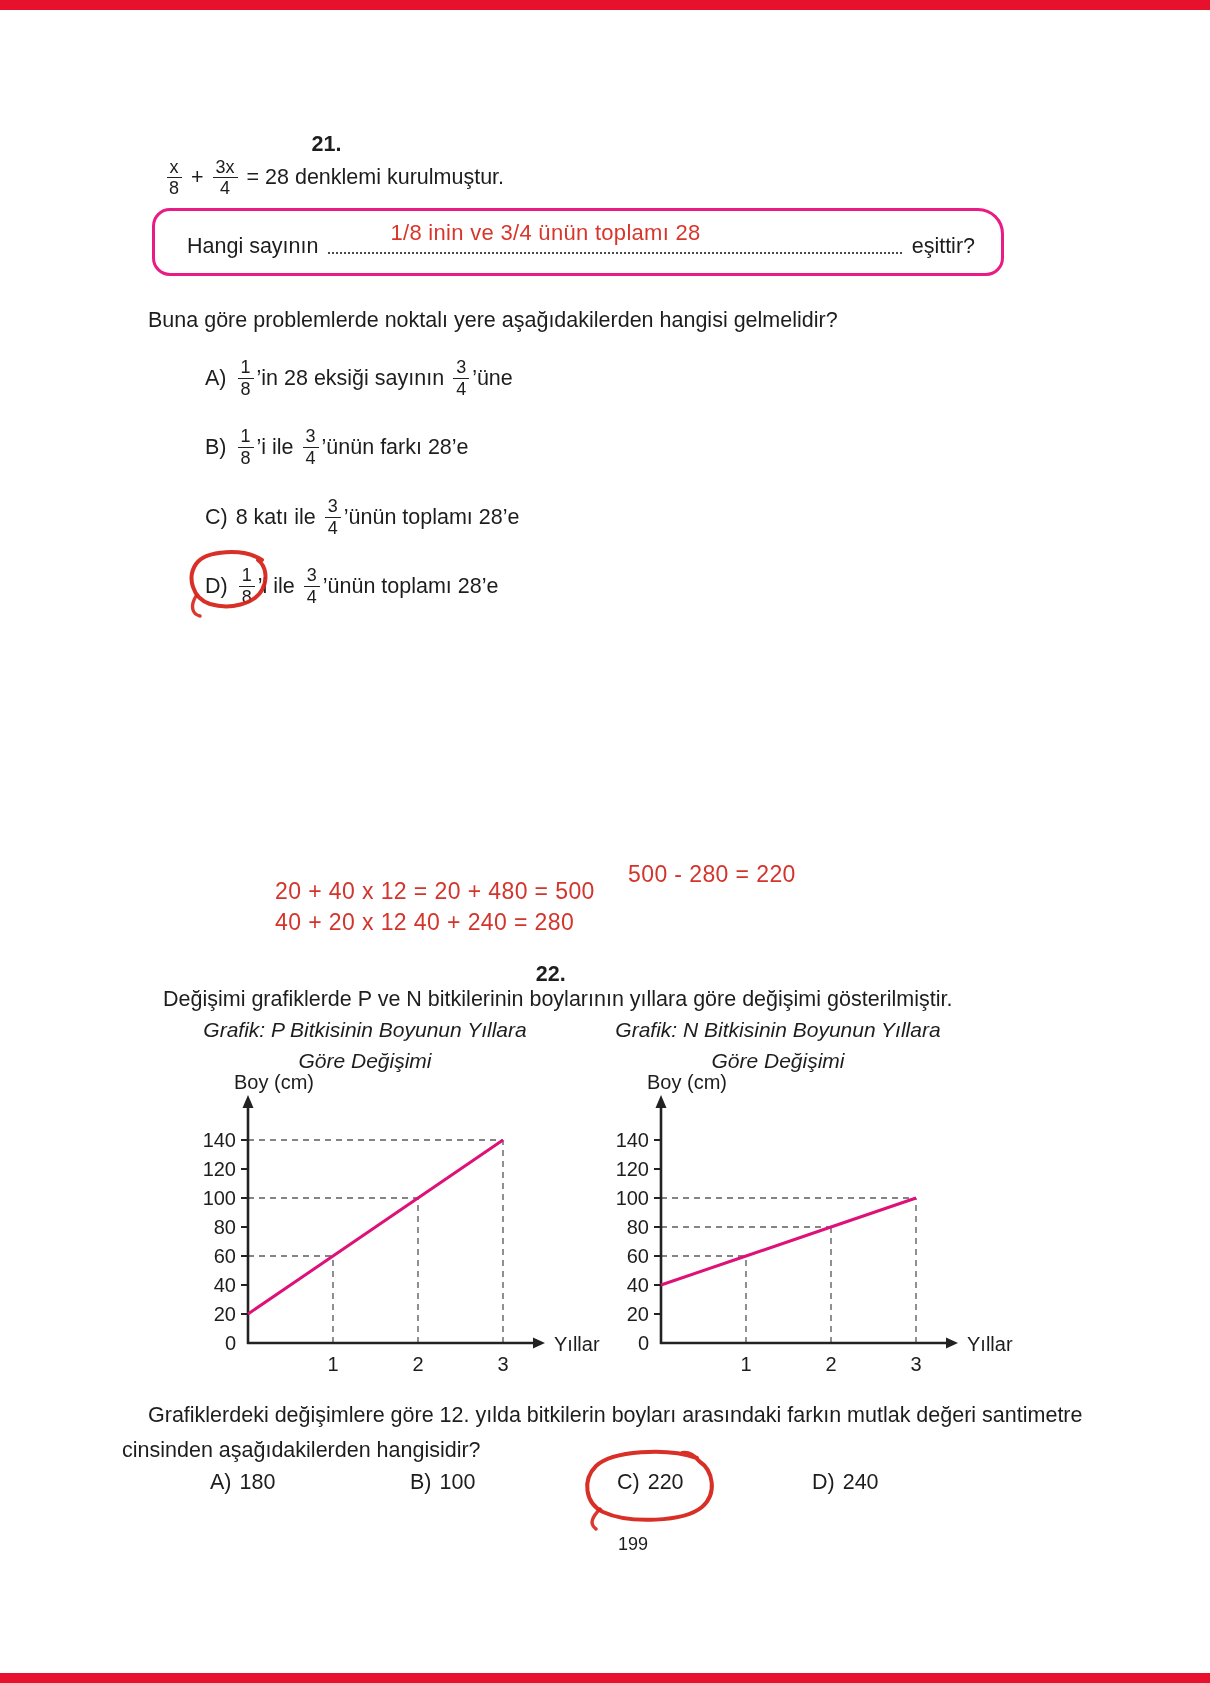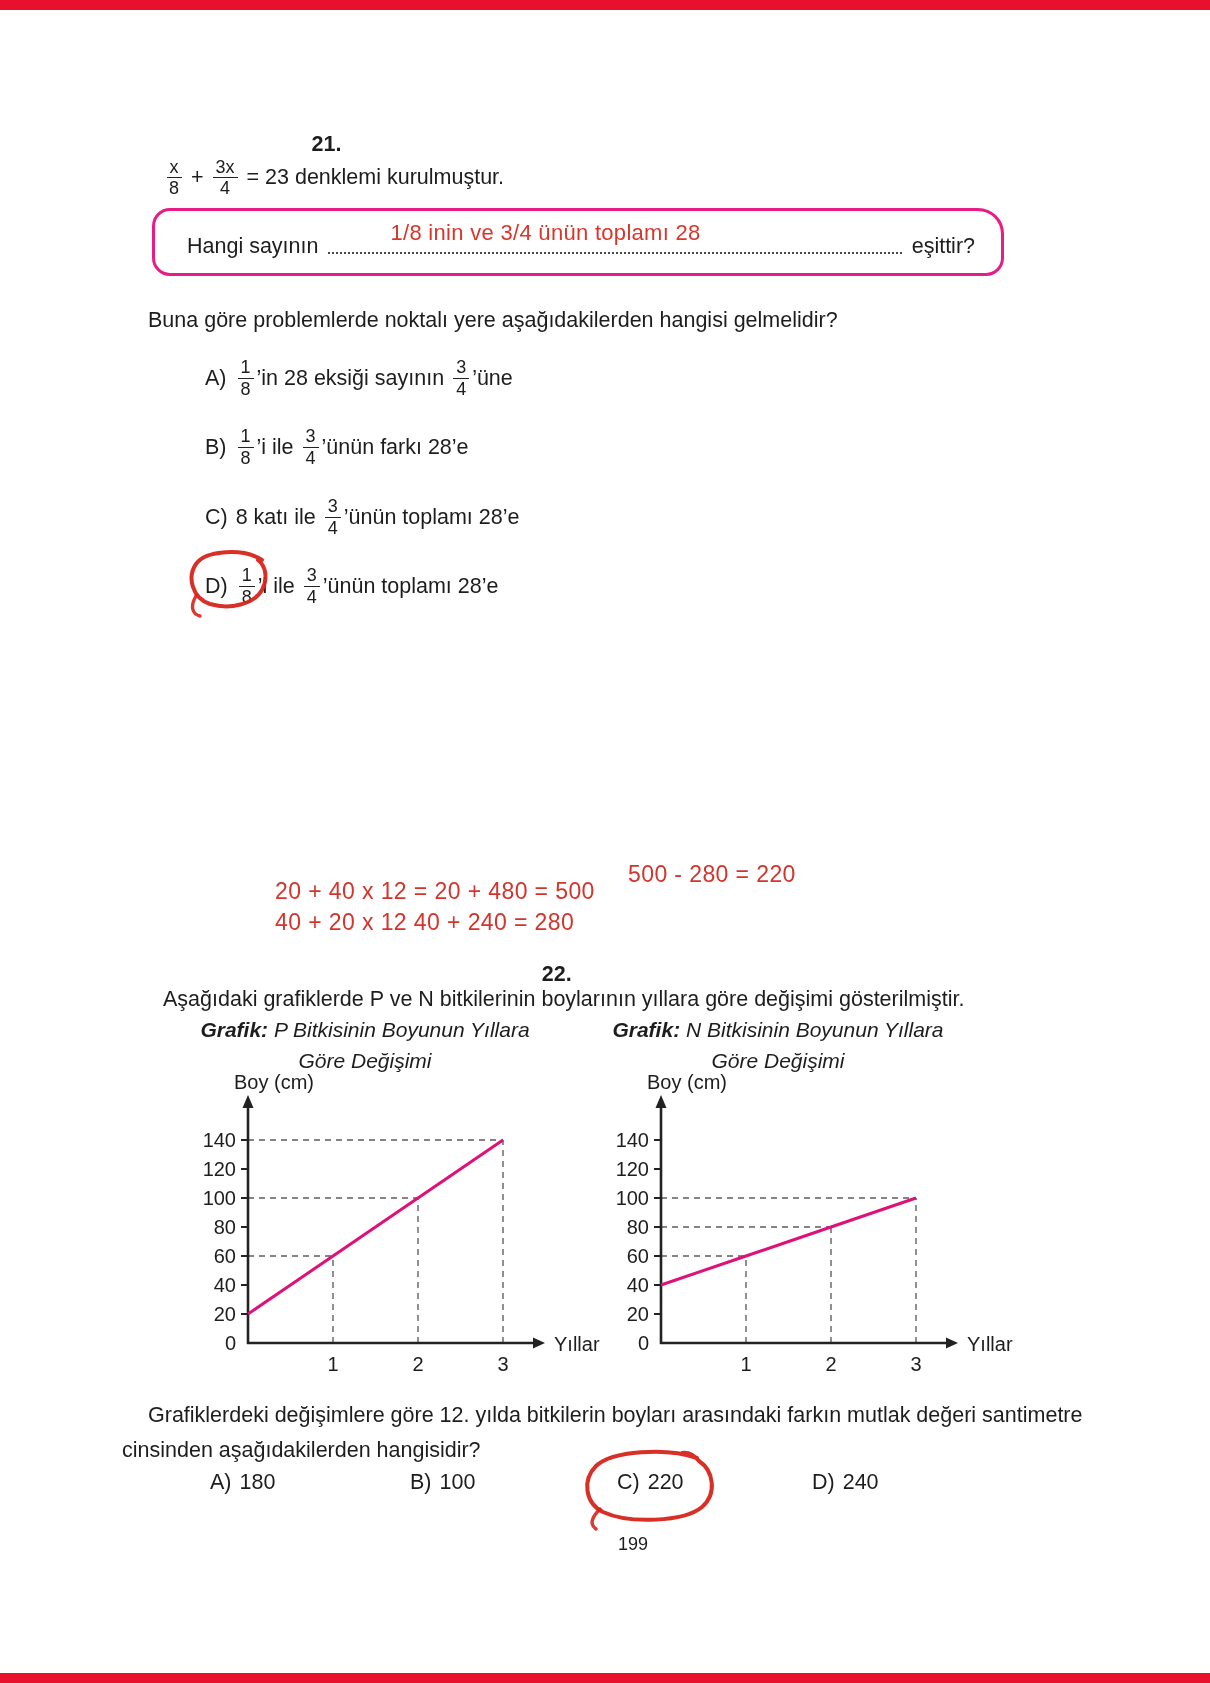--- a/index.html
+++ b/index.html
@@ -19,21 +19,21 @@
         border:3px solid #e81c84;border-radius:18px 26px 18px 18px;box-sizing:border-box;
         display:flex;align-items:flex-end;padding:20px 26px 14px 32px;font-size:21.5px;background:#fff;}
   .dotline{flex:1;border-bottom:2.5px dotted #4a4a4a;margin:0 10px 5px 10px;height:34px;position:relative;}
   .handwritten{position:absolute;left:62px;bottom:6px;color:#d9362b;font-size:22px;white-space:nowrap;
         letter-spacing:.3px;}
   .option{position:absolute;left:205px;display:flex;align-items:center;height:56px;font-size:21.5px;}
   .opt-label{margin-right:8px;}
   .calc{position:absolute;color:#d3342c;font-size:23px;white-space:nowrap;letter-spacing:.4px;}
   .gtitle{position:absolute;width:430px;text-align:center;font-style:italic;font-size:21px;
         line-height:31px;color:#1d1d1d;}
-  .gtitle b{font-weight:bold;text-align:center;}
+  .gtitle b{font-weight:normal;text-align:center;}
   .chart-svg{position:absolute;overflow:visible;}
   .q22question{position:absolute;left:122px;top:1398px;width:972px;font-size:21.5px;
         line-height:35px;text-indent:26px;}
   .opt22{position:absolute;top:1470px;font-size:21.5px;display:flex;}
   .opt22 .opt-label{margin-right:8px;}
   .pagenum{position:absolute;left:0;top:1534px;width:1210px;text-align:center;font-size:18px;padding-left:28px;}
   .overlay{position:absolute;left:0;top:0;pointer-events:none;}
 </style>
 </head>
 <body>
@@ -42,21 +42,21 @@
 
   <div class="redbar" style="top:0;"></div>
   <div class="redbar" style="top:1673px;"></div>
 
   <div class="abs qline" style="left:163px;top:132px;">
     <span class="qnum">21.</span>
     <span class="seg-row">
         <span class="frac"><span class="num">x</span><span class="den">8</span></span>
         <span> + </span>
         <span class="frac"><span class="num">3x</span><span class="den">4</span></span>
-        <span> = 23 denklemi kurulmuştur.</span>
+        <span> = 28 denklemi kurulmuştur.</span>
       </span>
   </div>
 
   <div class="answer-box">
     <span>Hangi sayının</span>
     <span class="dotline">
       <span class="handwritten">1/8 inin ve 3/4 ünün toplamı 28</span>
     </span>
     <span>eşittir?</span>
   </div>
@@ -98,21 +98,21 @@
         <span>’ünün toplamı 28’e</span>
       </span>
   </div>
 
   <div class="calc" style="left:275px;top:878px;">20 + 40 x 12 = 20 + 480 = 500</div>
   <div class="calc" style="left:275px;top:909px;">40 + 20 x 12 40 + 240 = 280</div>
   <div class="calc" style="left:628px;top:861px;">500 - 280 = 220</div>
 
   <div class="abs qline" style="left:163px;top:962px;">
     <span class="qnum">22.</span>
-    <span>Aşağıdaki grafiklerde P ve N bitkilerinin boylarının yıllara göre değişimi gösterilmiştir.</span>
+    <span>Değişimi grafiklerde P ve N bitkilerinin boylarının yıllara göre değişimi gösterilmiştir.</span>
   </div>
 
   <div class="gtitle" style="left:150px;top:1014px;">
     <b>Grafik:</b>
     <span>P Bitkisinin Boyunun Yıllara</span><br>
     <span>Göre Değişimi</span>
   </div>
   <div class="gtitle" style="left:563px;top:1014px;">
     <b>Grafik:</b>
     <span>N Bitkisinin Boyunun Yıllara</span><br>

